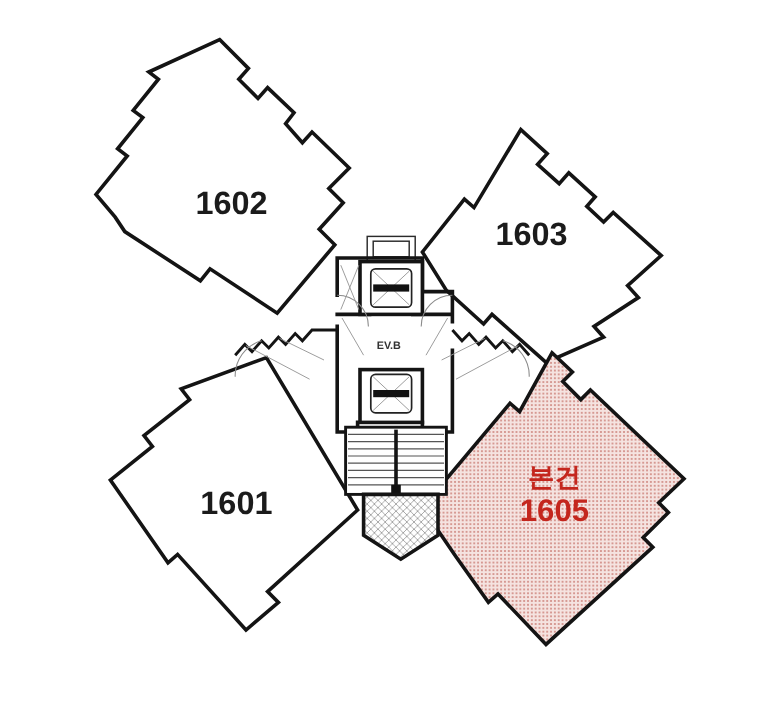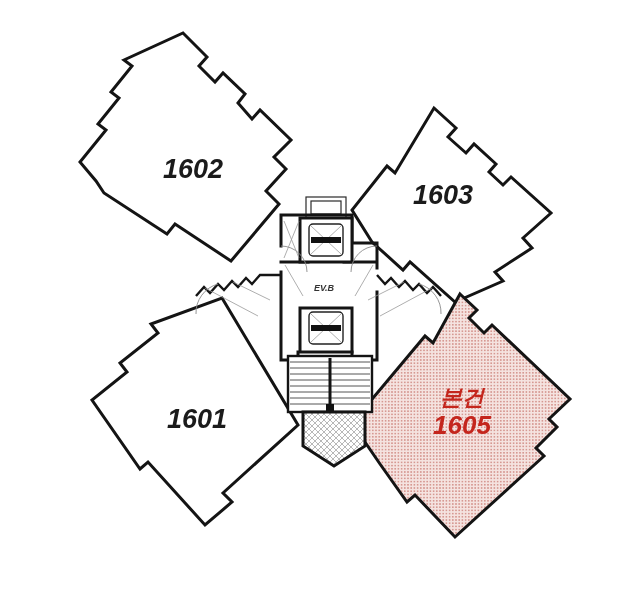--- a/index.html
+++ b/index.html
@@ -1,18 +1,18 @@
 <!DOCTYPE html>
 <html><head>
 <meta charset="utf-8">
 <style>
   html,body{margin:0;padding:0;background:#ffffff;}
   .stage{
     position:relative;width:637px;height:600px;background:#ffffff;
-    font-family:"Liberation Sans", sans-serif;overflow:hidden;font-style:italic;
+    font-family:"Liberation Sans", sans-serif;overflow:hidden;
   }
   svg{display:block;}
   .unit-outline{fill:#ffffff;stroke:#141414;stroke-width:3;stroke-linejoin:miter;}
   .unit-outline.hl{fill:url(#redDots);}
   .wall{fill:none;stroke:#141414;stroke-width:3;stroke-linecap:square;}
   .wall-med{fill:none;stroke:#141414;stroke-width:2.4;}
   .wall-thin{fill:none;stroke:#2a2a2a;stroke-width:1.2;}
   .tread{stroke:#555555;stroke-width:1;fill:none;}
   .thin-line{stroke:#999999;stroke-width:0.8;fill:none;}
   .door-arc{stroke:#8a8a8a;stroke-width:0.9;fill:none;}

